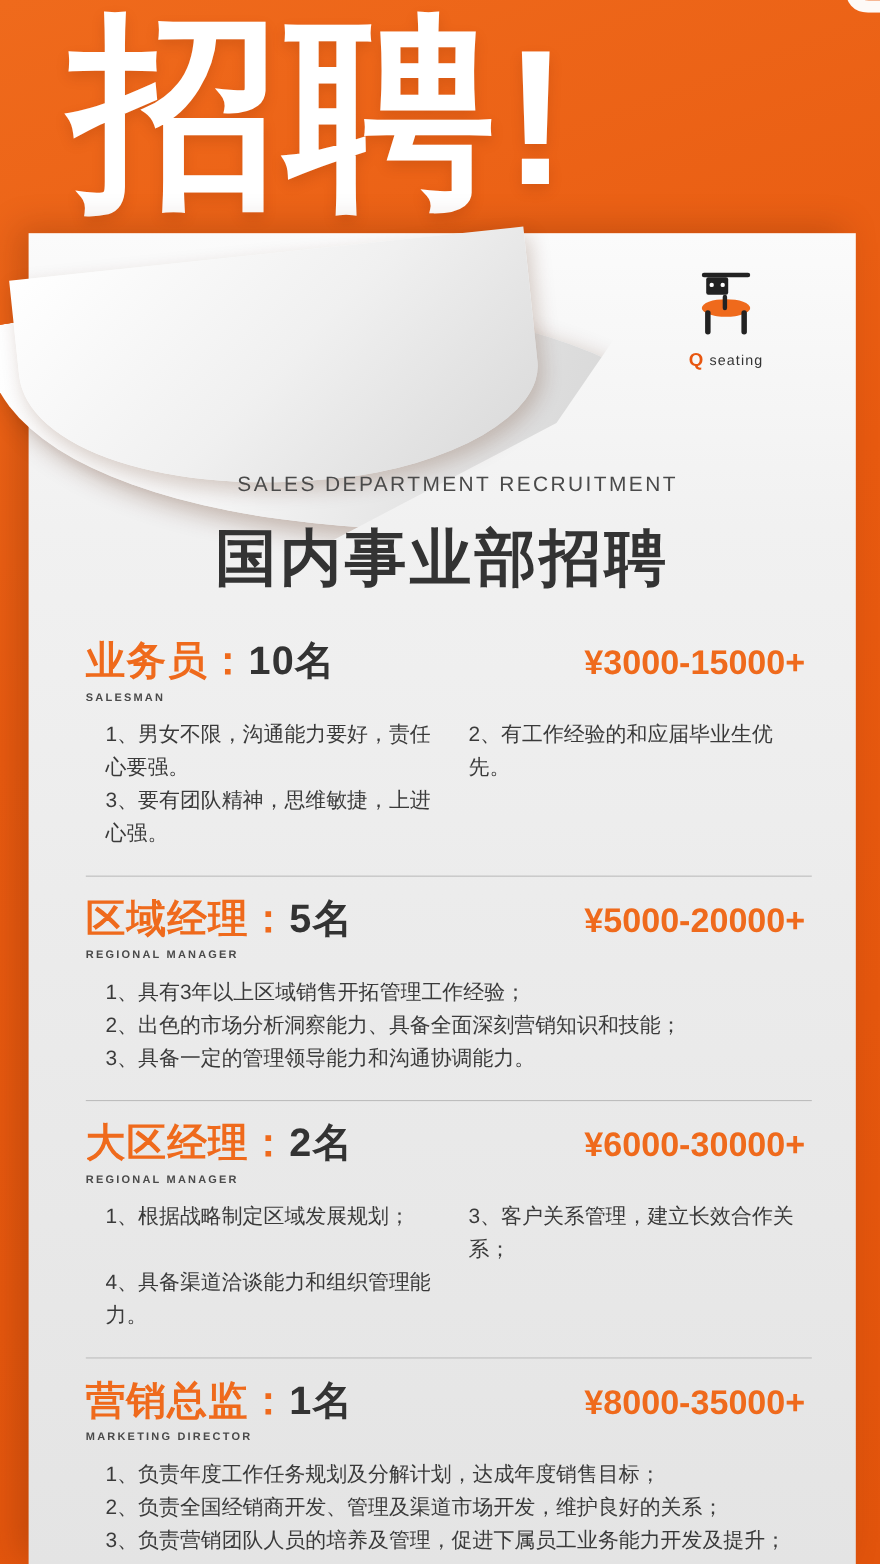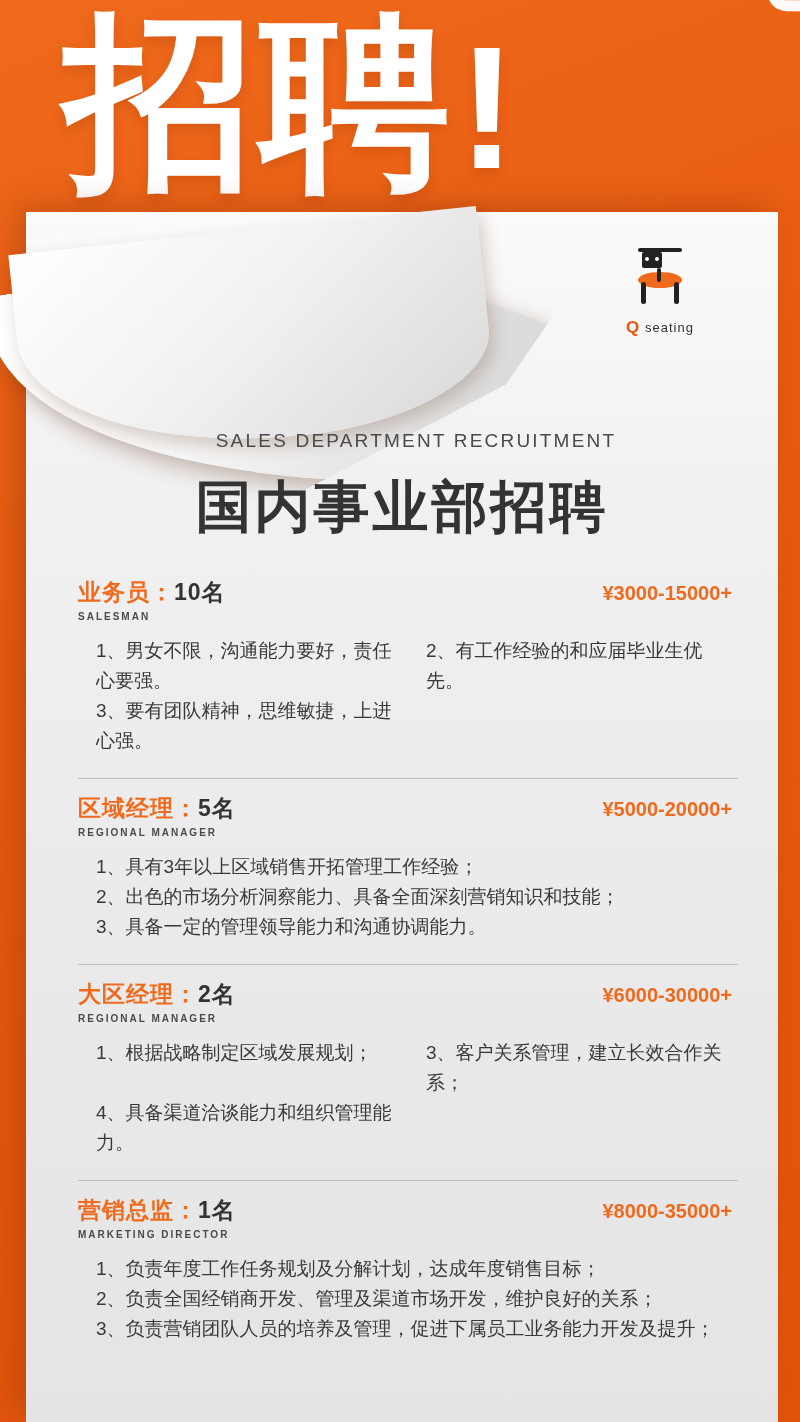--- a/index.html
+++ b/index.html
@@ -161,32 +161,32 @@
     height: 1px;
     background: #bdbdbd;
     margin: 12px 0 14px 0;
   }
   .job-row {
     display: flex;
     align-items: baseline;
     justify-content: space-between;
   }
   .job-title {
-    font-size: 23px;
+    font-size: 36px;
     font-weight: bold;
     color: #ef6a1c;
     letter-spacing: 1px;
     white-space: nowrap;
   }
   .job-title .count {
     color: #333333;
     font-weight: bold;
   }
   .job-salary {
-    font-size: 20px;
+    font-size: 31px;
     font-weight: bold;
     color: #ef6a1c;
     white-space: nowrap;
     letter-spacing: 0px;
     padding-right: 6px;
   }
   .job-en {
     margin-top: 3px;
     font-size: 10px;
     font-weight: bold;

